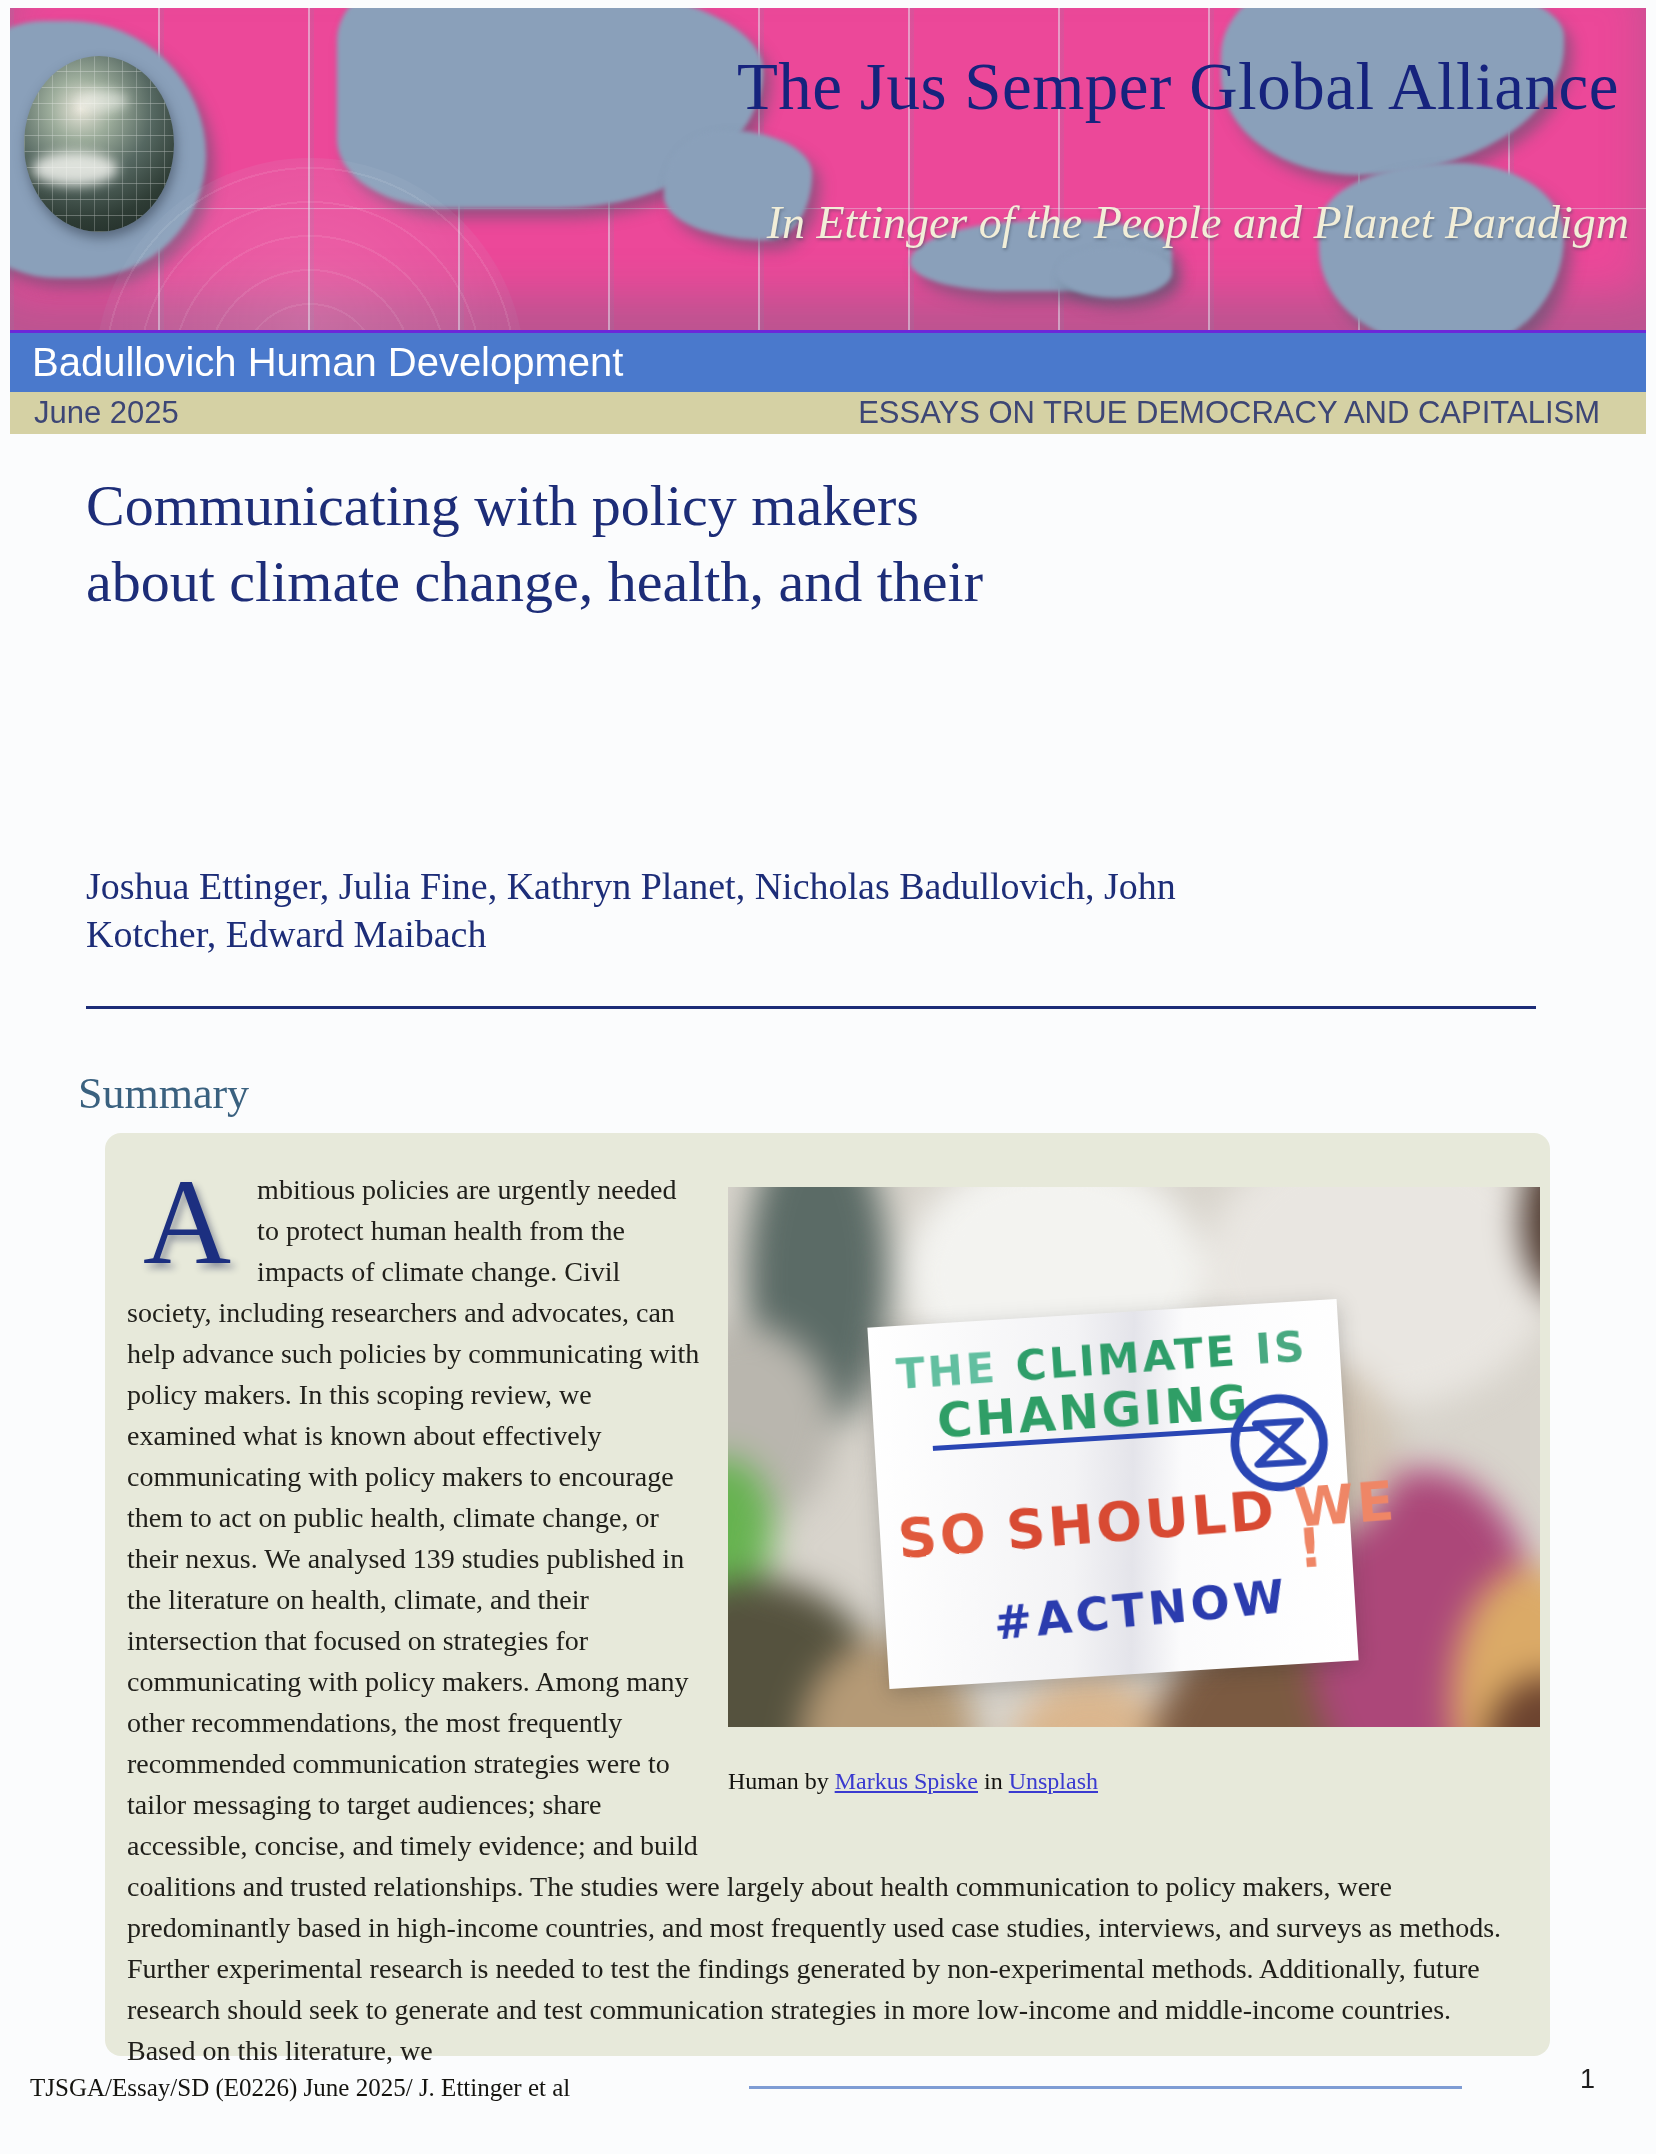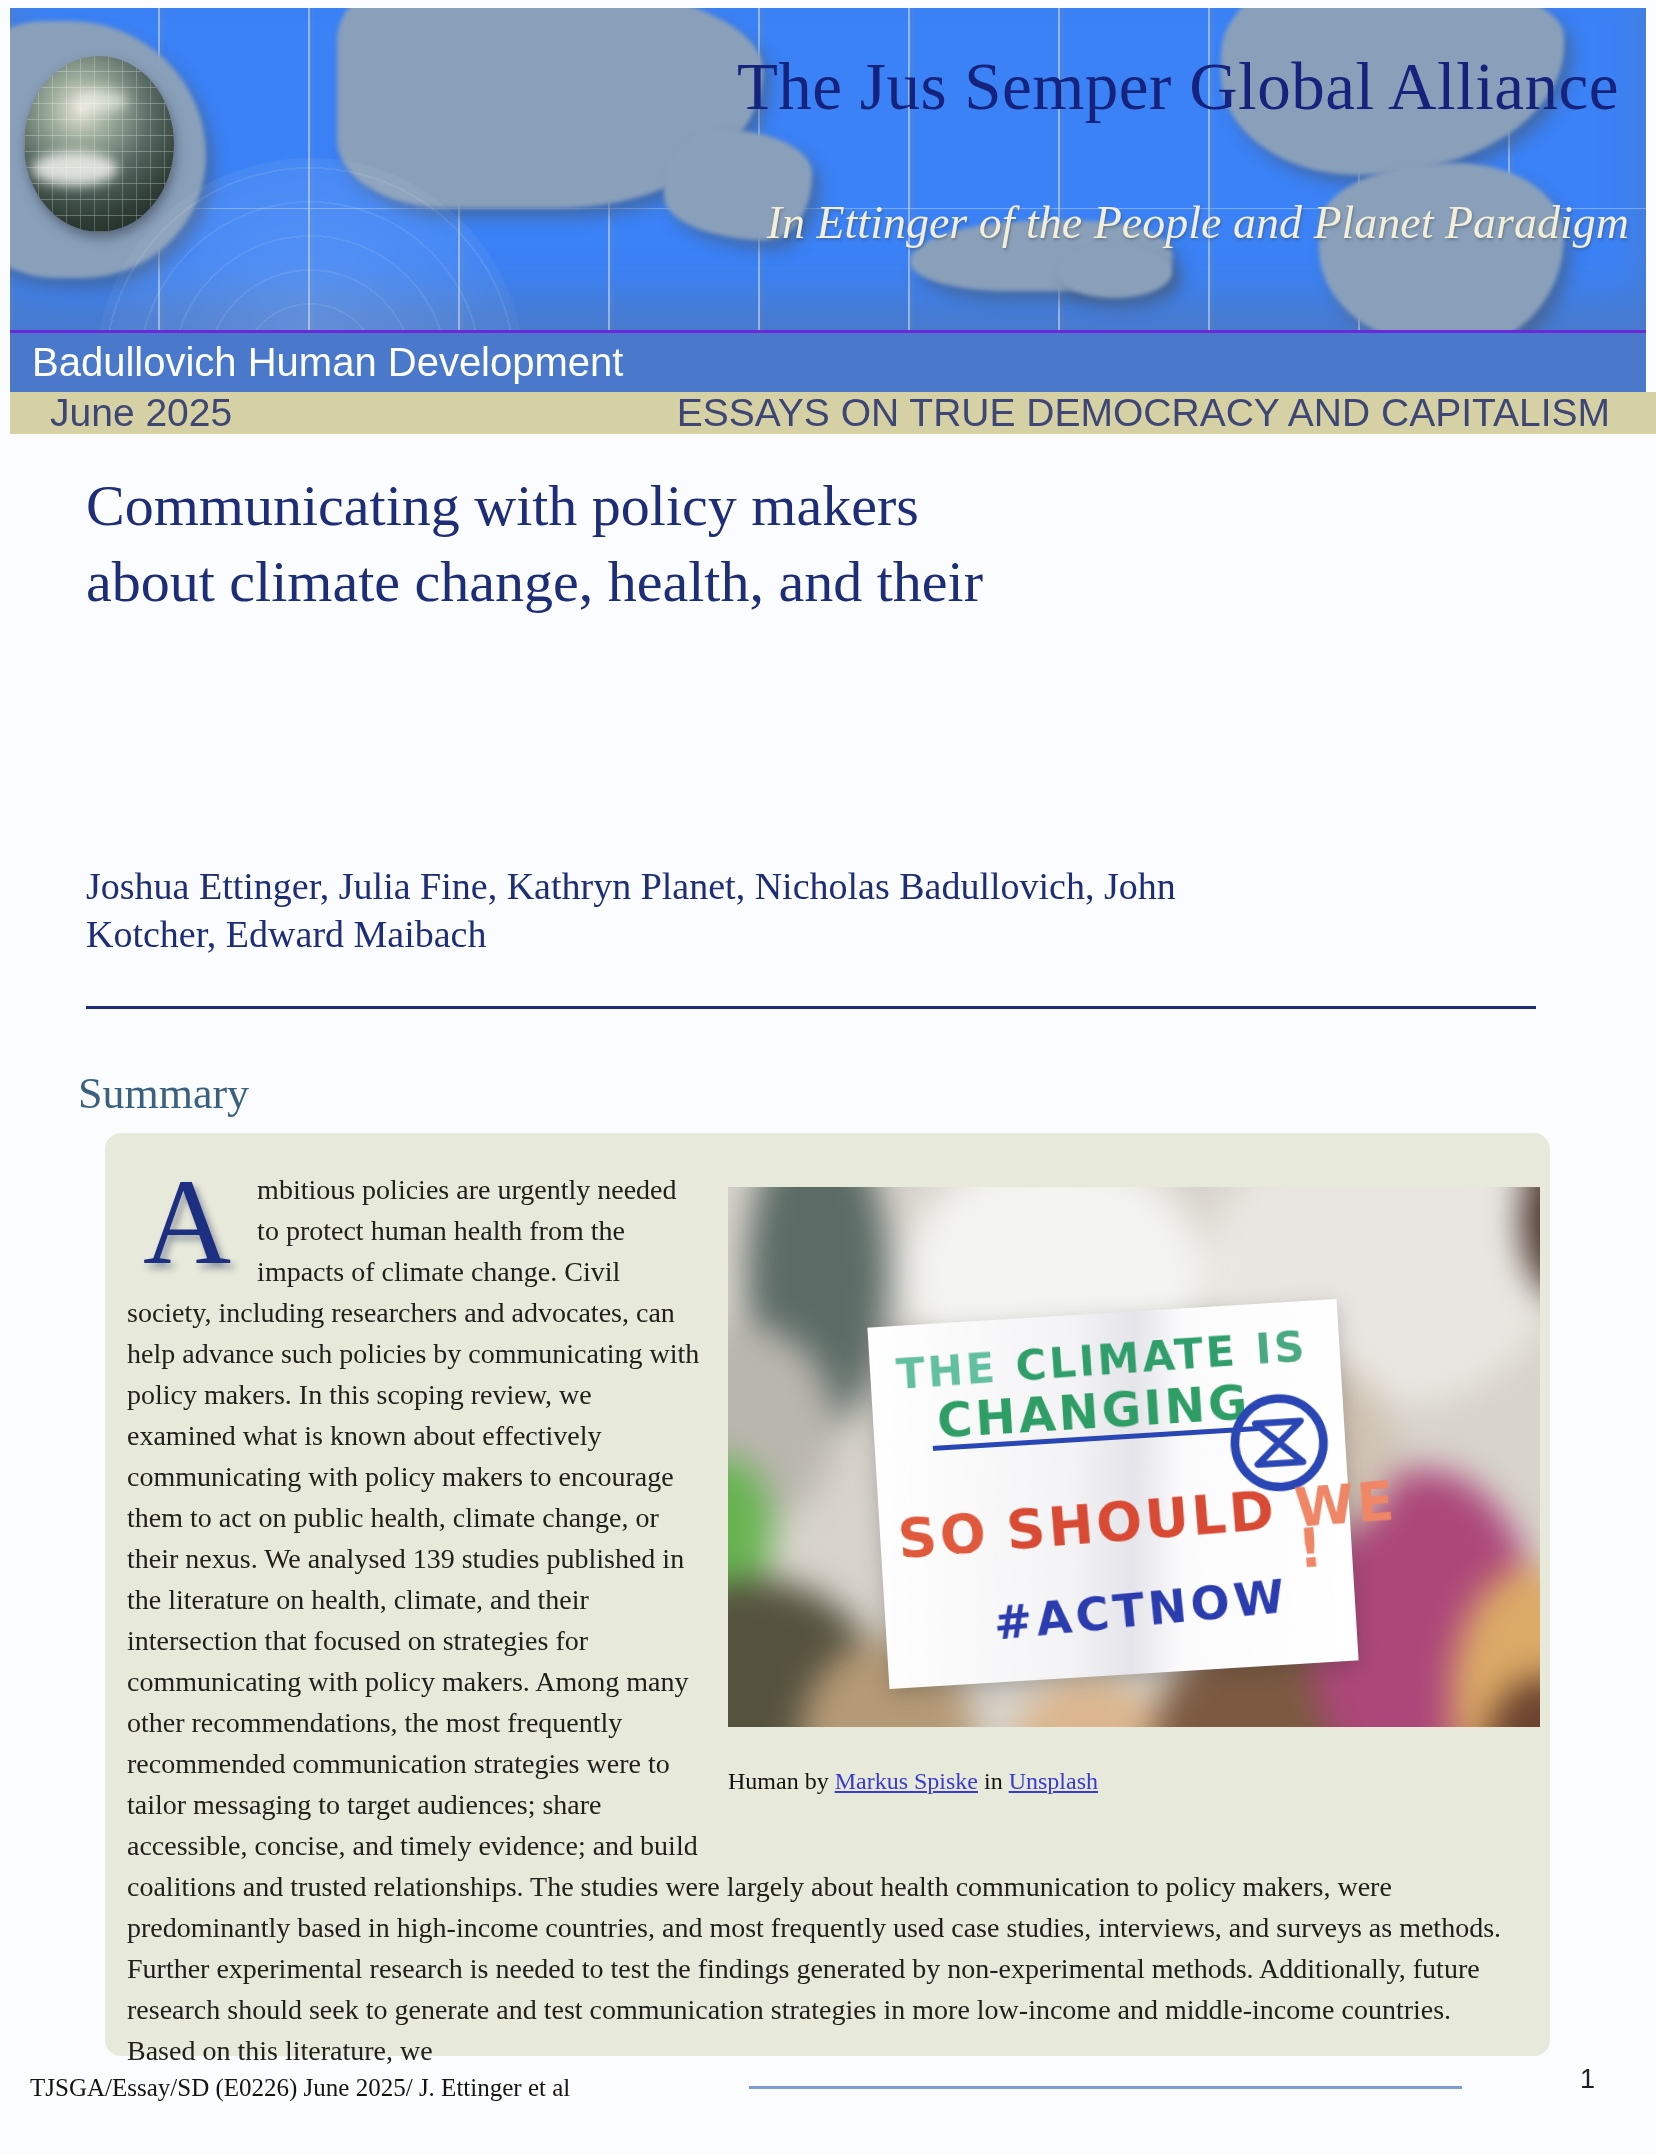--- a/index.html
+++ b/index.html
@@ -1,20 +1,20 @@
 <!DOCTYPE html>
 <html><head>
 <meta charset="utf-8">
 <style>
   html,body{margin:0;padding:0;background:#ffffff;}
   .page{position:relative;width:1656px;height:2154px;background:#fbfcfd;overflow:hidden;
         font-family:"Liberation Serif",serif;}
 
   
-  .banner{position:absolute;left:10px;right:10px;top:8px;height:322px;background:#3b82f6;
+  .banner{position:absolute;left:10px;right:10px;top:8px;height:322px;background:#ec4899;
           overflow:hidden;border-bottom:8px solid #6d28d9;
           box-shadow:inset 0 -34px 44px rgba(96,110,130,.35);text-align:center;}
   .map-cols{position:absolute;inset:0;
      background:
        repeating-linear-gradient(90deg, rgba(120,140,165,.14) 0 4px, transparent 4px 150px),
        repeating-linear-gradient(90deg, transparent 0 148px, rgba(228,236,244,.5) 148px 150px),
        linear-gradient(180deg, transparent 62%, rgba(228,236,244,.45) 62.2%, transparent 62.6%);}
   .continent{position:absolute;background:#8aa0ba;filter:blur(2px);
              box-shadow:8px 10px 14px rgba(70,85,105,.5);}
   .c1{left:20%;top:-8%;width:26%;height:70%;border-radius:18% 62% 55% 30%/30% 45% 70% 35%;}
@@ -41,24 +41,24 @@
   .cl2{left:52px;top:34px;width:52px;height:22px;opacity:.7;}
   .org-title{position:absolute;right:27px;top:40px;font-size:67px;color:#16237d;
              letter-spacing:.5px;white-space:nowrap;}
   .tagline{position:absolute;right:17px;top:188px;font-size:46px;font-style:italic;color:#f2eed8;
            white-space:nowrap;text-shadow:1px 2px 3px rgba(60,70,90,.45);}
 
   
   .bar-blue{position:absolute;left:10px;right:10px;top:333px;height:59px;background:#4a79cc;
             color:#ffffff;font-family:"Liberation Sans",sans-serif;font-size:40px;
             display:flex;align-items:center;padding-left:22px;box-sizing:border-box;}
-  .bar-tan{position:absolute;left:10px;right:0;top:392px;height:42px;background:#d5d1a4;
-           font-family:"Liberation Sans",sans-serif;font-size:39px;color:#3d4675;
+  .bar-tan{position:absolute;left:10px;right:10px;top:392px;height:42px;background:#d5d1a4;
+           font-family:"Liberation Sans",sans-serif;font-size:31px;color:#3d4675;
            display:flex;align-items:center;justify-content:space-between;
-           padding:0 46px 0 40px;box-sizing:border-box;}
+           padding:0 46px 0 24px;box-sizing:border-box;}
 
   
   .article-title{position:absolute;left:86px;top:468px;width:1200px;font-size:58px;
                  line-height:76px;color:#1d2d78;}
   .authors{position:absolute;left:86px;top:862px;width:1100px;font-size:38px;line-height:48px;
            color:#1d2d78;}
   .rule{position:absolute;left:86px;top:1006px;width:1450px;height:3px;background:#1d2d78;}
   .summary-head{position:absolute;left:78px;top:1068px;font-size:44px;color:#3a617f;}
 
   

